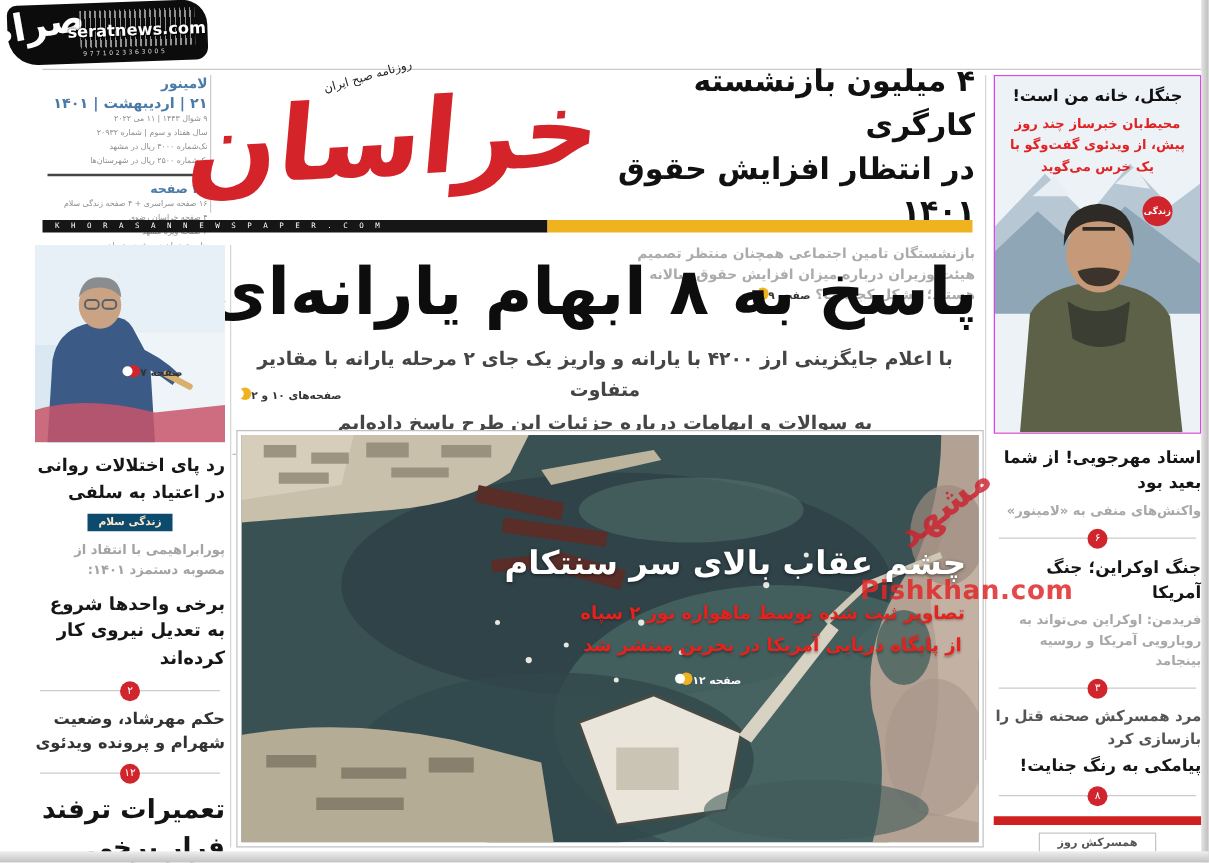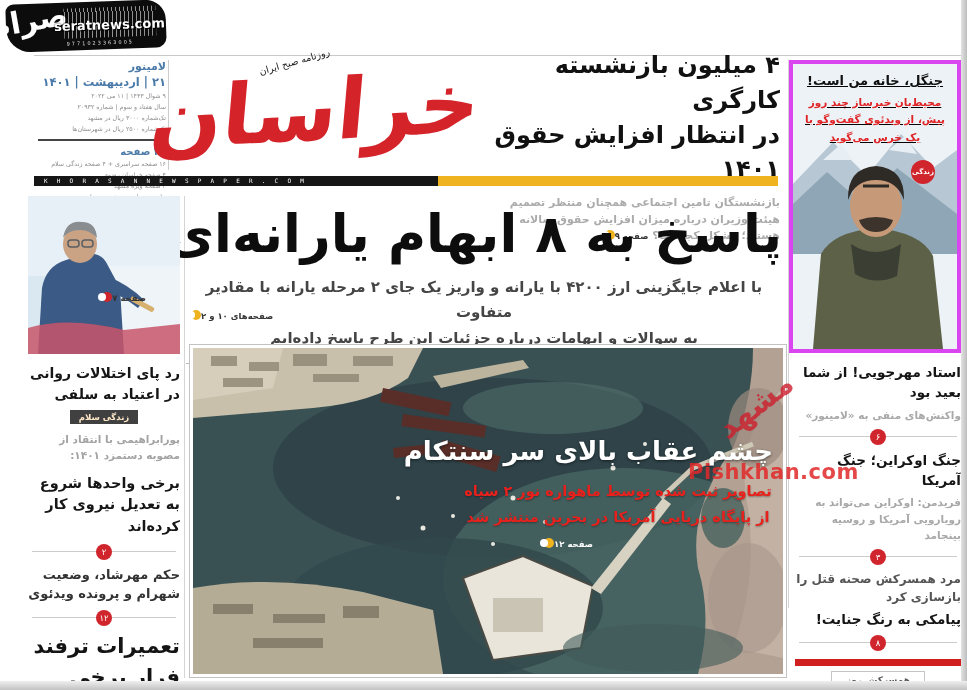--- a/index.html
+++ b/index.html
@@ -59,21 +59,21 @@
   .main-art .pr{position:absolute;left:2px;top:116px;}
   .main-art .rule{border-top:1px solid #bbb;margin-top:12px;}
 
   
   .left-col{position:absolute;left:28px;top:196px;width:152px;text-align:right;}
   .book-box{position:relative;width:152px;height:158px;overflow:hidden;background:#dfecf4;}
   .book-box .overlay{position:absolute;right:5px;top:6px;width:120px;color:#e02830;
         font-size:10.5px;font-weight:bold;line-height:1.55;text-align:center;}
   .book-box .pr{position:absolute;right:34px;top:96px;}
   .item-title{font-size:14px;font-weight:bold;color:#161616;line-height:1.5;margin-top:9px;}
-  .label-red{display:inline-block;background:#404040;color:#ffe9c9;font-size:8.5px;font-weight:bold;
+  .label-red{display:inline-block;background:#0c4a6e;color:#ffe9c9;font-size:8.5px;font-weight:bold;
         padding:2px 9px;margin-top:1px;}
   .gray-pre{font-size:10.5px;font-weight:bold;color:#a3a3a3;line-height:1.5;margin-top:8px;}
   .divider{position:relative;border-top:1px solid #ccc;margin:13px 4px;}
   .badge{position:absolute;left:50%;top:50%;transform:translate(-50%,-50%);
         min-width:16px;height:16px;border-radius:9px;background:#d0252c;color:#fff;
         font-size:8.5px;line-height:16px;text-align:center;padding:0 2px;box-sizing:border-box;}
   .big-title{font-size:21px;font-weight:bold;color:#141414;line-height:1.5;margin-top:4px;}
 
   
   .sat{position:absolute;left:189px;top:344px;width:598px;height:334px;border:1px solid #c2c2c2;
@@ -84,21 +84,21 @@
   .sat .sub{position:absolute;right:10px;top:130px;color:#e8211d;font-size:14.5px;font-weight:bold;
        line-height:1.8;text-align:center;width:310px;text-shadow:0 1px 2px rgba(0,0,0,.35);}
   .sat .pr{position:absolute;right:190px;top:190px;color:#fff;}
   .stamp{position:absolute;left:712px;top:388px;font-size:30px;font-weight:bold;
        color:rgba(205,30,45,.8);transform:rotate(-38deg);z-index:6;}
   .pishkhan{position:absolute;left:688px;top:460px;font-size:21px;font-weight:bold;
        color:rgba(224,40,40,.85);z-index:6;letter-spacing:.5px;}
 
   
   .right-col{position:absolute;left:795px;top:60px;width:166px;text-align:right;}
-  .photo-card{position:relative;width:164px;height:285px;border:4px solid #d946ef;overflow:hidden;background:#fef9c3;text-decoration:underline;}
+  .photo-card{position:relative;width:164px;height:285px;border:1px solid #d946ef;overflow:hidden;background:#fef9c3;}
   .photo-card .pc-title{position:relative;z-index:3;text-align:center;font-size:13px;font-weight:bold;
        color:#111;margin-top:9px;}
   .photo-card .pc-sub{position:relative;z-index:3;text-align:center;font-size:10.5px;font-weight:bold;
        color:#e02325;line-height:1.65;margin-top:6px;width:140px;margin-left:auto;margin-right:auto;}
   .photo-card .circ{position:absolute;z-index:4;right:22px;top:96px;width:24px;height:24px;border-radius:50%;
        background:#d0252c;color:#fff;font-size:7px;line-height:24px;text-align:center;font-weight:bold;}
   .r-item-title{font-size:13.5px;font-weight:bold;color:#151515;line-height:1.5;margin-top:9px;}
   .r-item-sub{font-size:10.5px;font-weight:bold;color:#a8a8a8;line-height:1.55;margin-top:4px;}
   .r-item-pre{font-size:12px;font-weight:bold;color:#555;line-height:1.5;margin-top:8px;}
 

